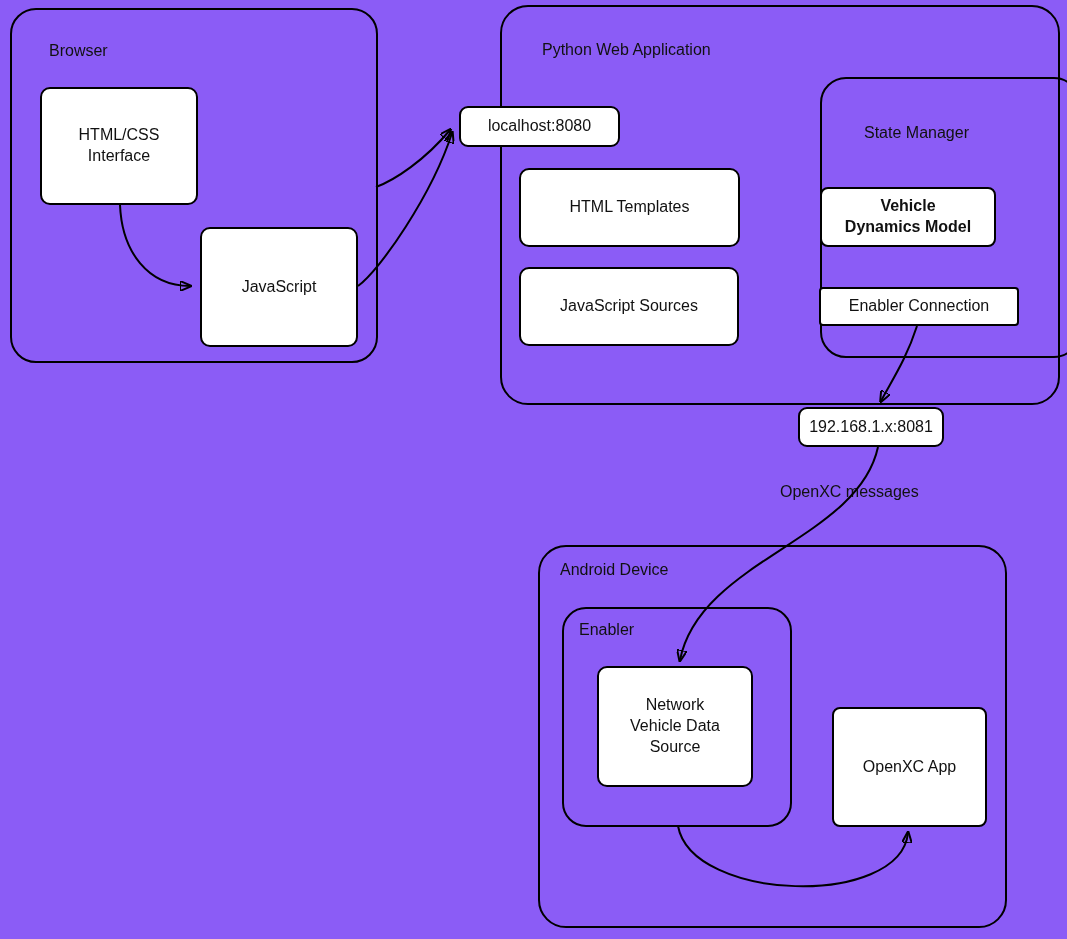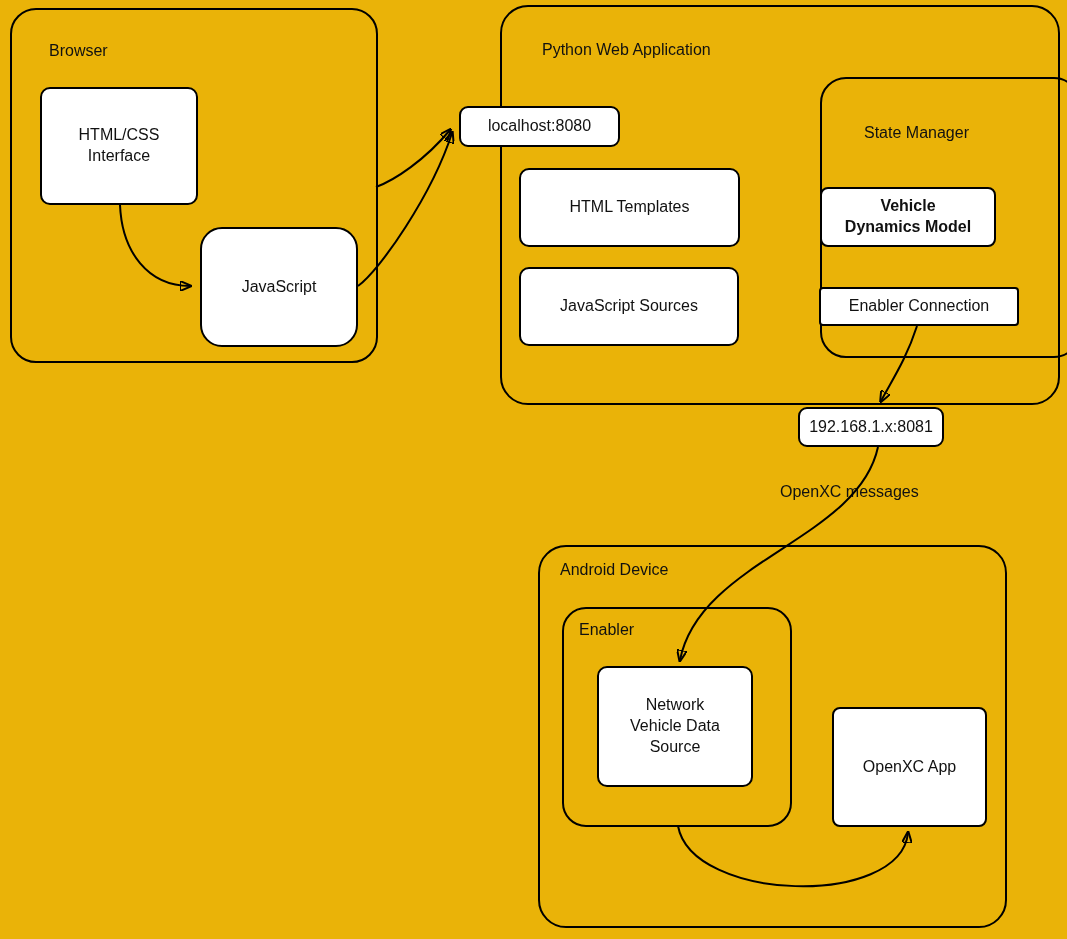--- a/index.html
+++ b/index.html
@@ -6,21 +6,21 @@
     margin: 0;
     padding: 0;
     background: #ffffff;
     font-family: "Liberation Sans", sans-serif;
     color: #111111;
   }
   .stage {
     position: relative;
     width: 1067px;
     height: 939px;
-    background: #eab308;
+    background: #8b5cf6;
     overflow: hidden;
   }
   .container {
     position: absolute;
     border: 2px solid #000000;
     background: transparent;
     box-sizing: border-box;
     z-index: 1;
   }
   .container .title {
@@ -66,21 +66,21 @@
 
 <div class="stage">
 
   <div class="container" style="left:10px; top:8px; width:368px; height:355px; border-radius:26px;">
     <div class="title" style="left:37px; top:32px;">Browser</div>
   </div>
 
   <div class="node prelines" style="left:40px; top:87px; width:158px; height:118px; border-radius:10px;">HTML/CSS
 Interface</div>
 
-  <div class="node" style="left:200px; top:227px; width:158px; height:120px; border-radius:22px;">JavaScript</div>
+  <div class="node" style="left:200px; top:227px; width:158px; height:120px; border-radius:10px;">JavaScript</div>
 
   <div class="container" style="left:500px; top:5px; width:560px; height:400px; border-radius:28px;">
     <div class="title" style="left:40px; top:34px;">Python Web Application</div>
   </div>
 
   <div class="node" style="left:459px; top:106px; width:161px; height:41px; border-radius:9px;">localhost:8080</div>
 
   <div class="node" style="left:519px; top:267px; width:220px; height:79px; border-radius:10px;">JavaScript Sources</div>
 
   <div class="node" style="left:519px; top:168px; width:221px; height:79px; border-radius:10px;">HTML Templates</div>

